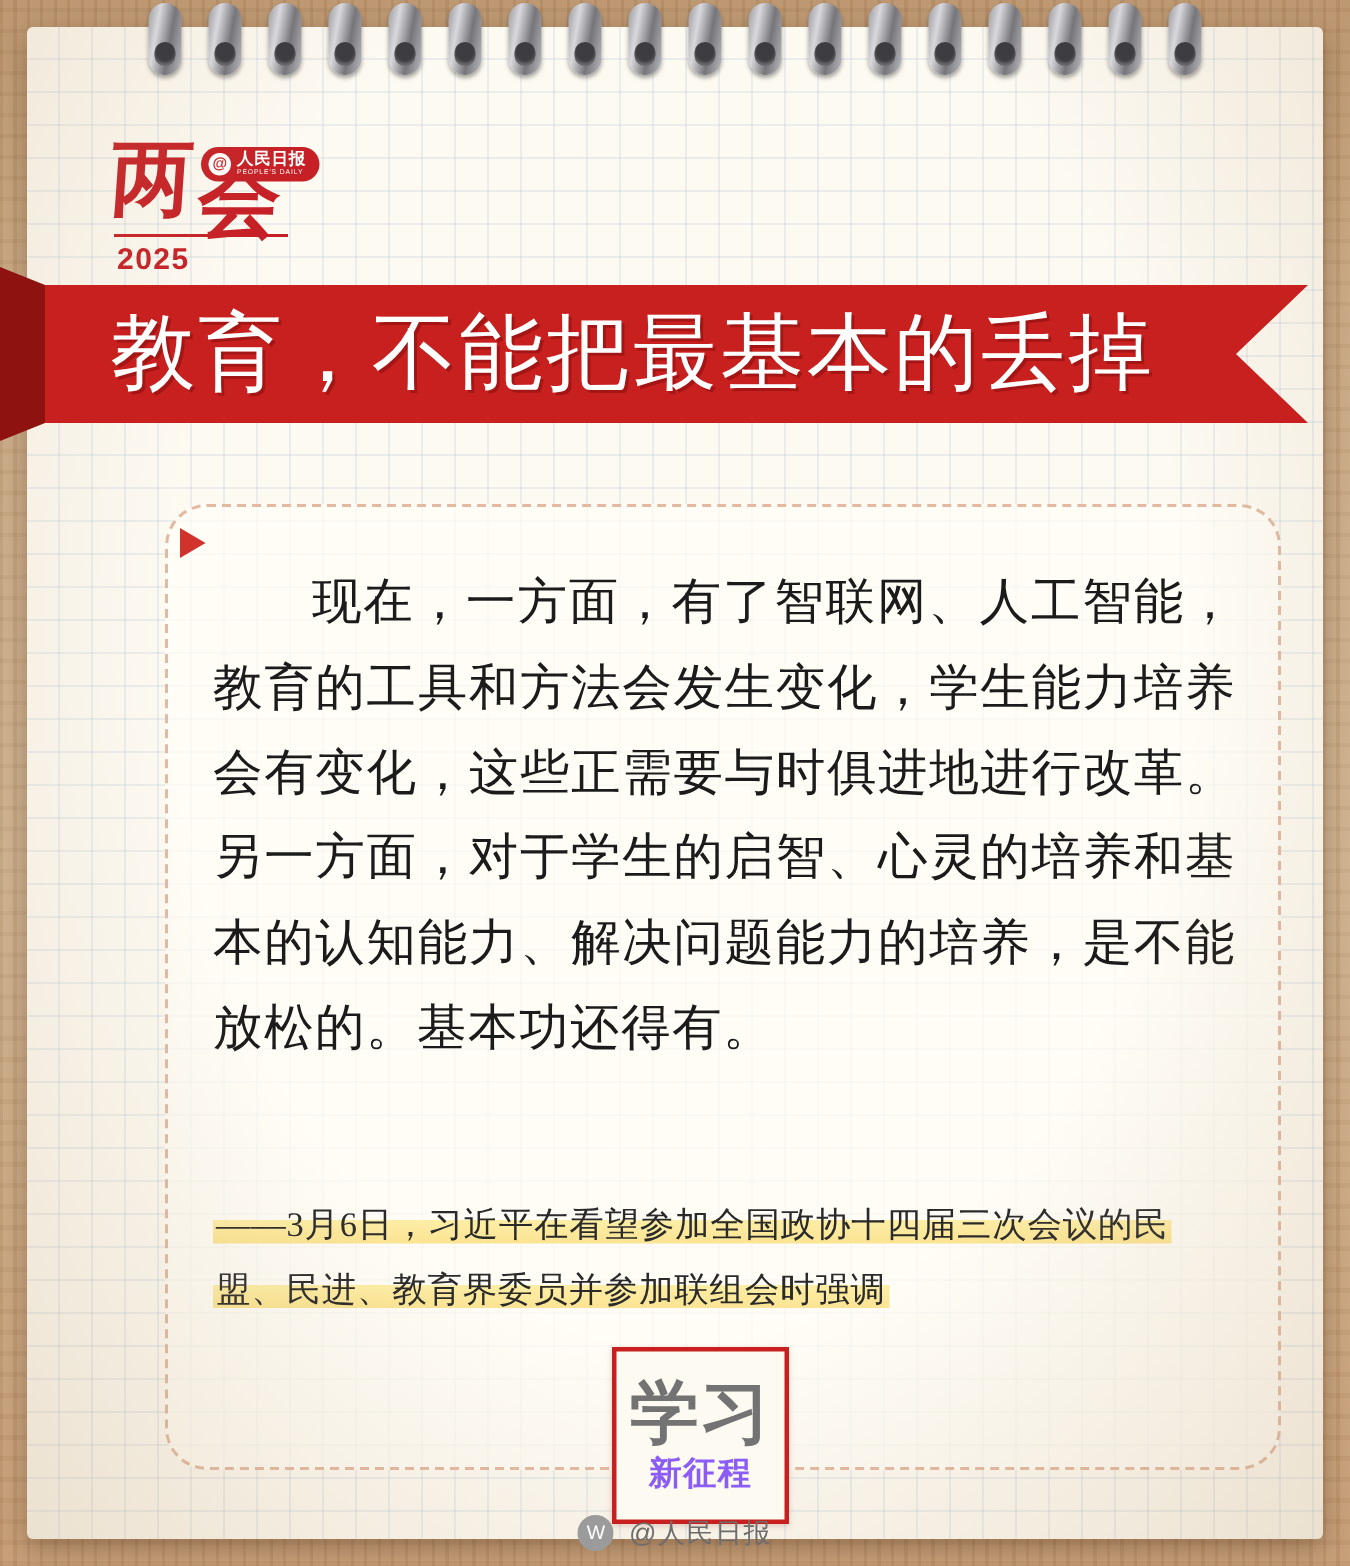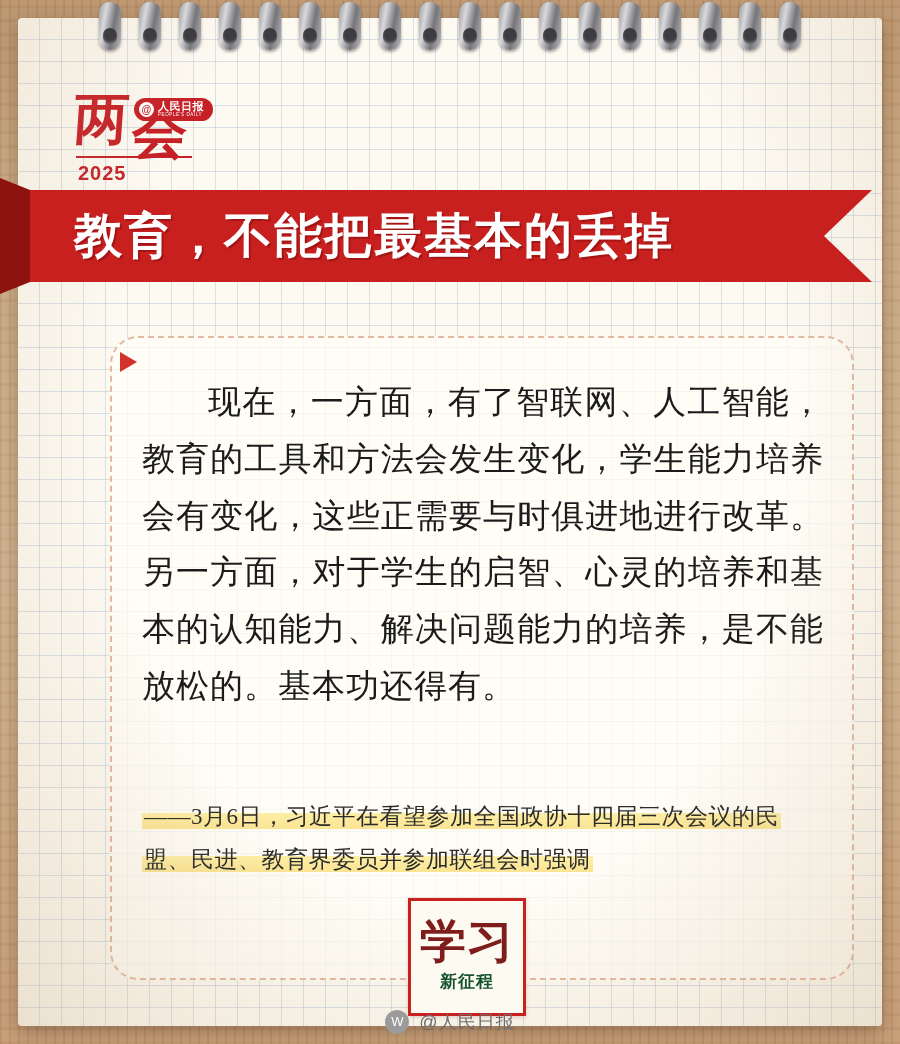--- a/index.html
+++ b/index.html
@@ -208,23 +208,23 @@
     position: absolute;
     left: 0;
     top: 0;
     width: 30px;
     height: 116px;
     background: #8e120f;
     clip-path: polygon(0 0, 30px 12px, 30px 104px, 0 116px);
   }
   .banner-title {
     font-family: "Liberation Serif", serif;
-    font-weight: bold;
+    font-weight: normal;
     color: #ffffff;
-    font-size: 48px;
+    font-size: 56px;
     letter-spacing: 2px;
     margin-left: 74px;
     text-shadow: 2px 2px 0 rgba(120,12,10,0.45);
     white-space: nowrap;
   }
 
   
   .card {
     position: absolute;
     left: 92px;
@@ -289,30 +289,30 @@
     border: 3px solid #c8201f;
     display: flex;
     flex-direction: column;
     align-items: center;
     justify-content: center;
     box-shadow: 0 1px 4px rgba(120,40,20,0.2);
   }
   .seal-main {
     font-family: "Liberation Serif", serif;
     font-weight: bold;
-    color: #7f1d1d;
+    color: #737373;
     font-size: 46px;
     line-height: 46px;
     letter-spacing: 1px;
   }
   .seal-sub {
     font-family: "Liberation Serif", serif;
     font-weight: bold;
-    color: #14532d;
-    font-size: 17px;
+    color: #8b5cf6;
+    font-size: 22px;
     line-height: 26px;
     margin-top: 4px;
     letter-spacing: 1px;
   }
 
   
   .footer {
     position: absolute;
     left: 0;
     top: 1000px;

